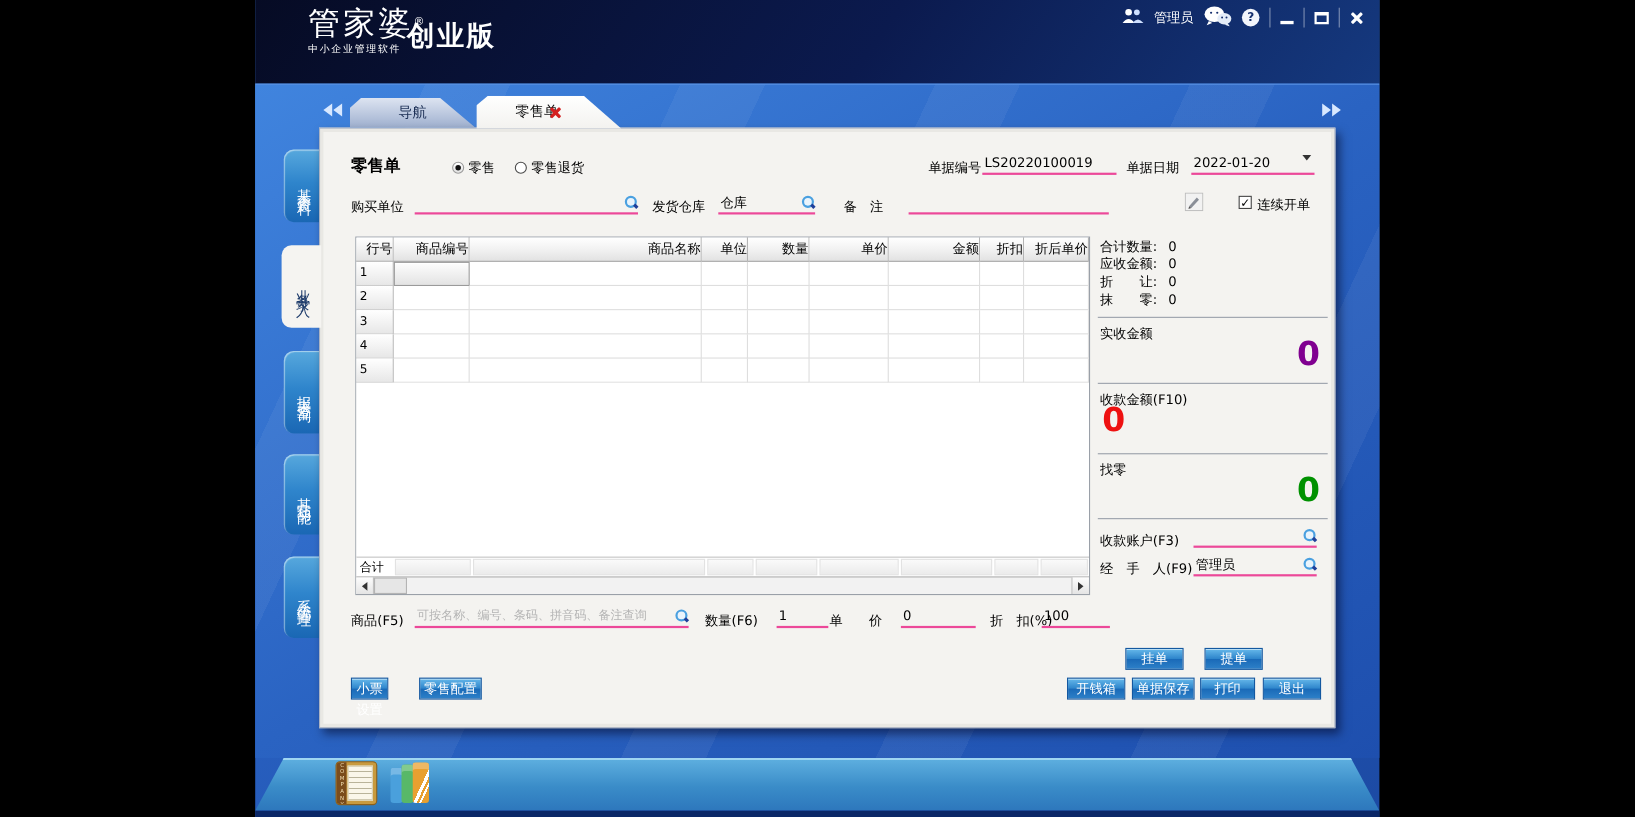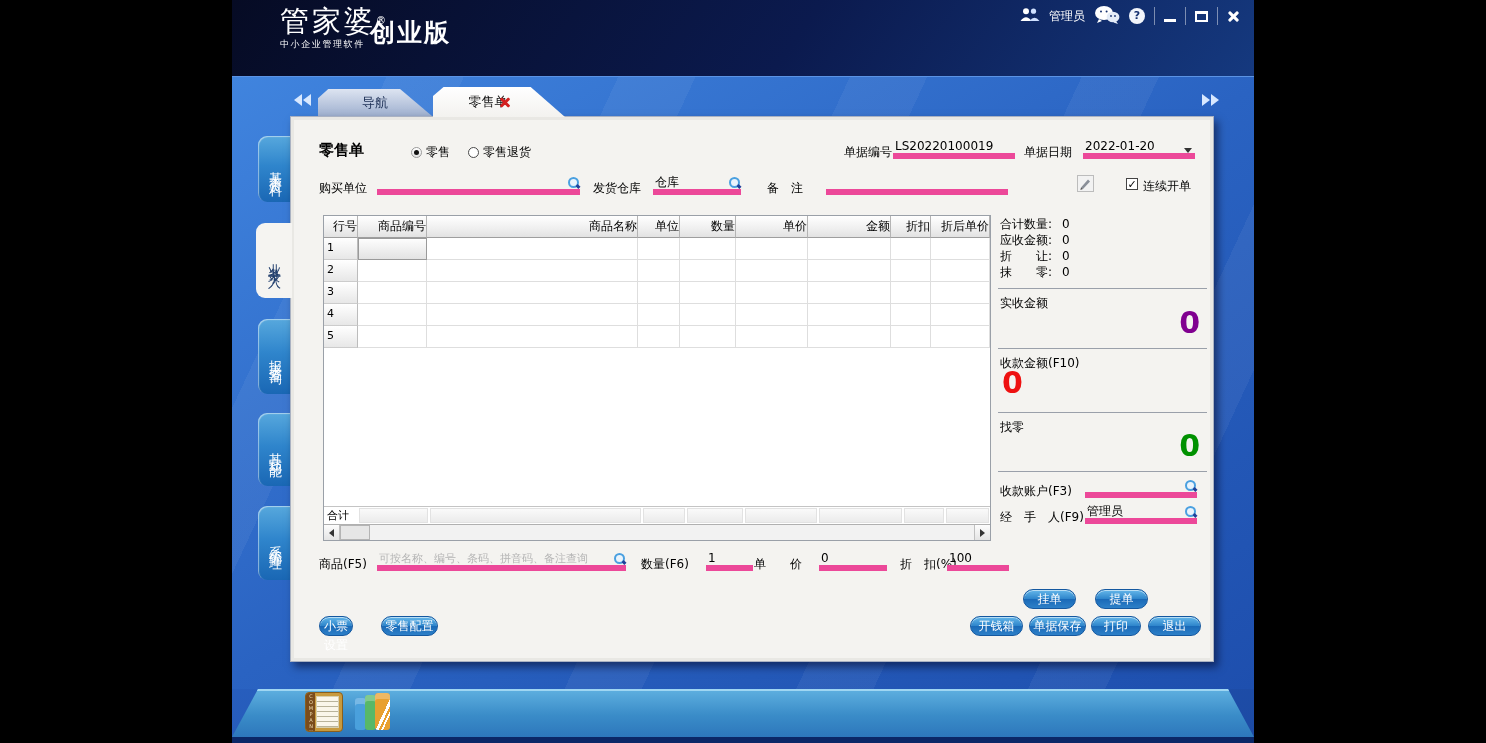--- a/index.html
+++ b/index.html
@@ -62,21 +62,21 @@
   .s4{top:336px;height:73px}.s5{top:429px;height:74px}
   
   .panel{position:absolute;left:58px;top:39px;width:924px;height:546px;z-index:2;
          background:#f4f3f0;border:1px solid #aab2c2;
          box-shadow:4px 5px 8px rgba(0,0,25,.5),inset 0 0 0 3px #e9e8e4}
   .panel .abs{position:absolute}
   .f-title{left:28px;top:24px;font-size:15px;font-weight:bold}
   .lbl{white-space:pre}
   .radio{width:11px;height:11px;border:1px solid #4a4a4a;border-radius:50%;background:#fff;position:absolute}
   .radio.sel::after{content:"";position:absolute;left:2px;top:2px;width:5px;height:5px;border-radius:50%;background:#111}
-  .iwrap{position:absolute;border-bottom:6px solid #ec4899;height:18px;display:flex;align-items:flex-end}
+  .iwrap{position:absolute;border-bottom:2px solid #ec4899;height:18px;display:flex;align-items:flex-start}
   .iwrap input{flex:1;min-width:0;border:0;background:transparent;outline:none;font:12px "DejaVu Sans","Liberation Sans",sans-serif;color:#000;padding:0 2px}
   .iwrap input::placeholder{color:#b4b4b4}
   .mag{position:relative;width:13px;height:13px;flex:0 0 13px;cursor:pointer}
   .mag::before{content:"";position:absolute;left:1px;top:1px;width:7px;height:7px;border:2px solid #4aa0e0;border-radius:50%;background:#eaf4fc}
   .mag::after{content:"";position:absolute;left:9px;top:9px;width:4px;height:3px;background:#20409a;transform:rotate(45deg)}
   .dd{width:0;height:0;border-left:4px solid transparent;border-right:4px solid transparent;border-top:5px solid #333;margin:0 3px;cursor:pointer}
   .editic{cursor:pointer}
   .cb{position:absolute;width:12px;height:12px;border:1px solid #444;background:#fff;font-size:11px;line-height:11px;text-align:center;font-weight:bold;cursor:pointer}
   
   .grid{left:32px;top:98px;width:668px;height:326px;border:1px solid #9aa0a8;background:#fff;display:flex;flex-direction:column}
@@ -102,21 +102,21 @@
   .thumb{width:30px;background:#e6e6e6;border:1px solid #b4b4b4;cursor:grab}
   
   .srow{position:absolute;left:709px;display:flex;height:16px;align-items:center}
   .srow .sl{width:62px;white-space:pre}
   .hr{position:absolute;left:707px;width:209px;border-top:1px solid #9aa0aa}
   .bignum{font-size:30px;font-weight:bold;line-height:32px}
   .num-purple{left:709px;top:190px;width:200px;text-align:right;color:#800090}
   .num-red{left:711px;top:250px;color:#ee1111}
   .num-green{left:709px;top:313px;width:200px;text-align:right;color:#009100}
   
-  .btn{position:absolute;height:20px;border:1px solid #1458a0;border-radius:10px;color:#fff;font-size:12px;
+  .btn{position:absolute;height:20px;border:1px solid #1458a0;border-radius:0;color:#fff;font-size:12px;
        text-align:center;line-height:19px;cursor:pointer;
        background:linear-gradient(180deg,#66b8ea 0%,#2f86cc 48%,#1a6ab8 52%,#2d80c8 100%);
        box-shadow:inset 0 1px 0 rgba(255,255,255,.55)}
   
   .taskbar{position:absolute;left:0;top:689px;width:100%;height:48px;
            background:linear-gradient(180deg,#5fb0e0 0%,#3a8cc8 55%,#2d77bc 100%);
            clip-path:polygon(0 100%,26px 0,calc(100% - 26px) 0,100% 100%);
            box-shadow:inset 0 2px 0 #9fd6f2}
   .bstrip{position:absolute;left:0;top:737px;width:100%;height:6px;background:#0b2767}
   .nicon{position:absolute;cursor:pointer}

